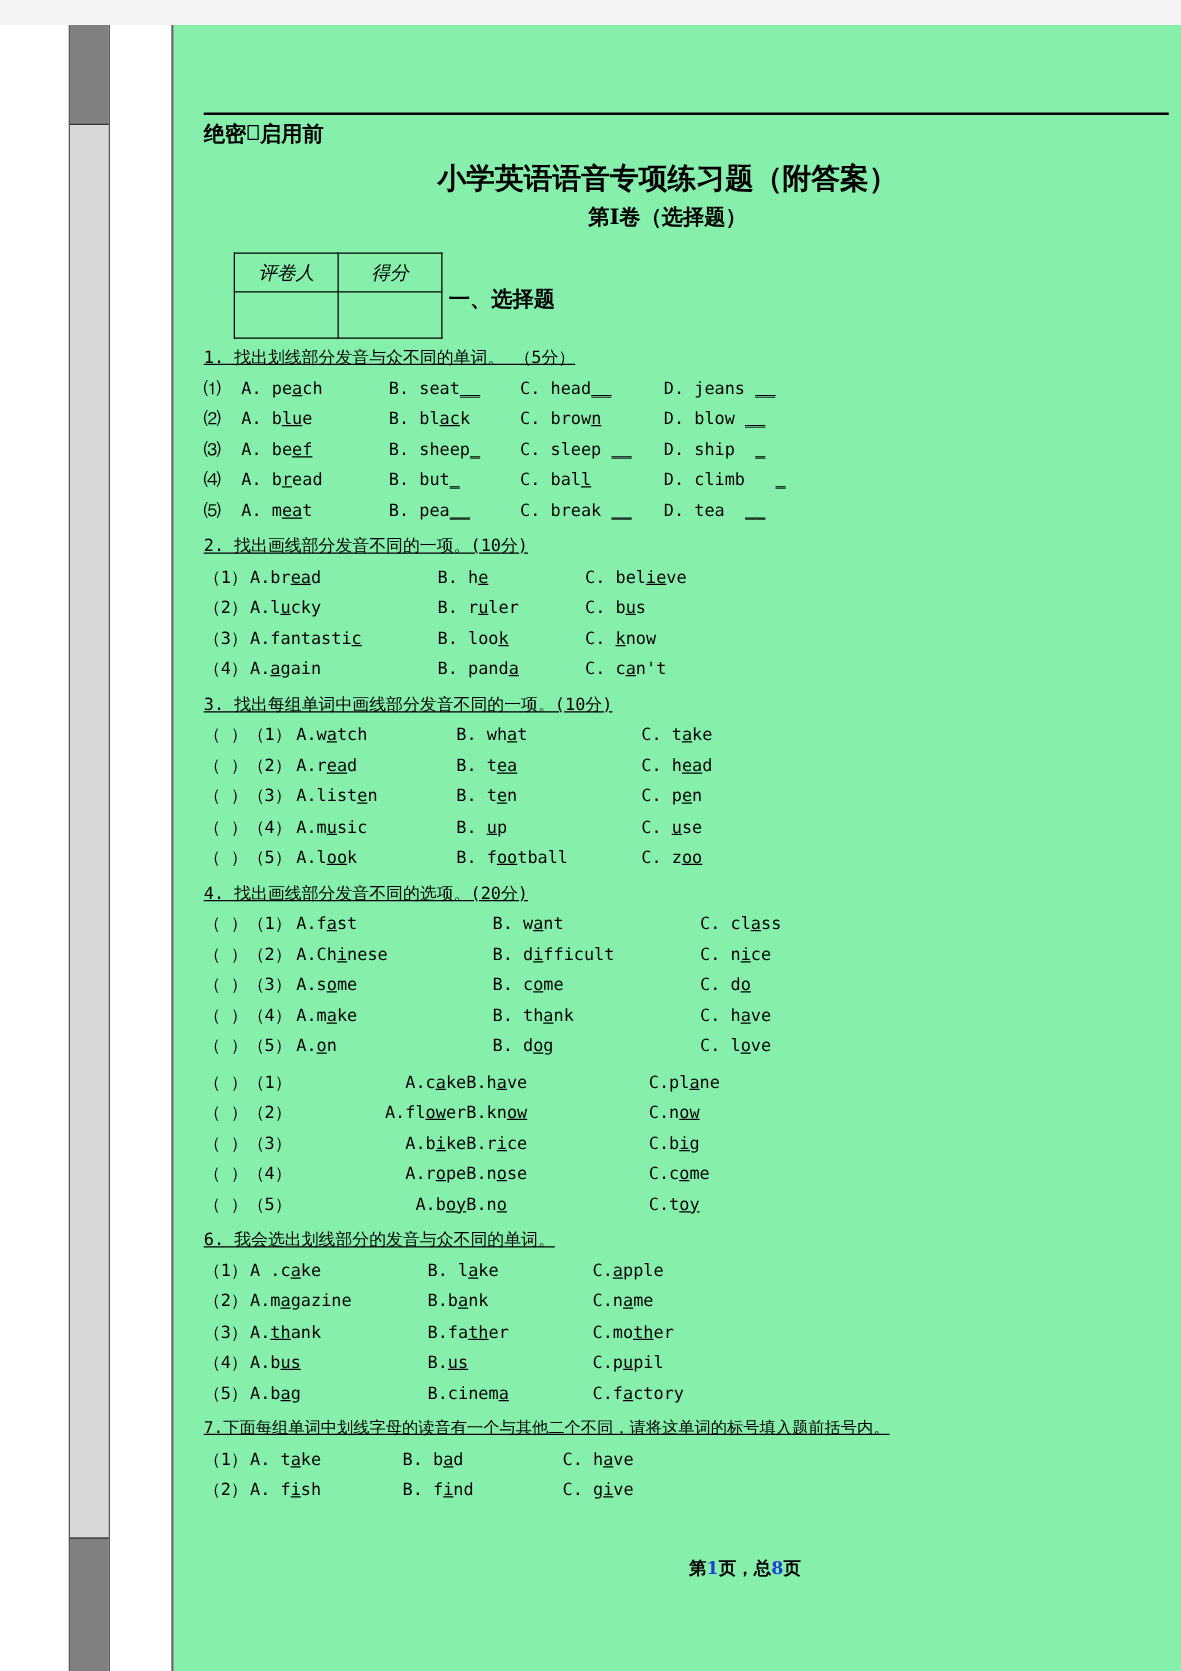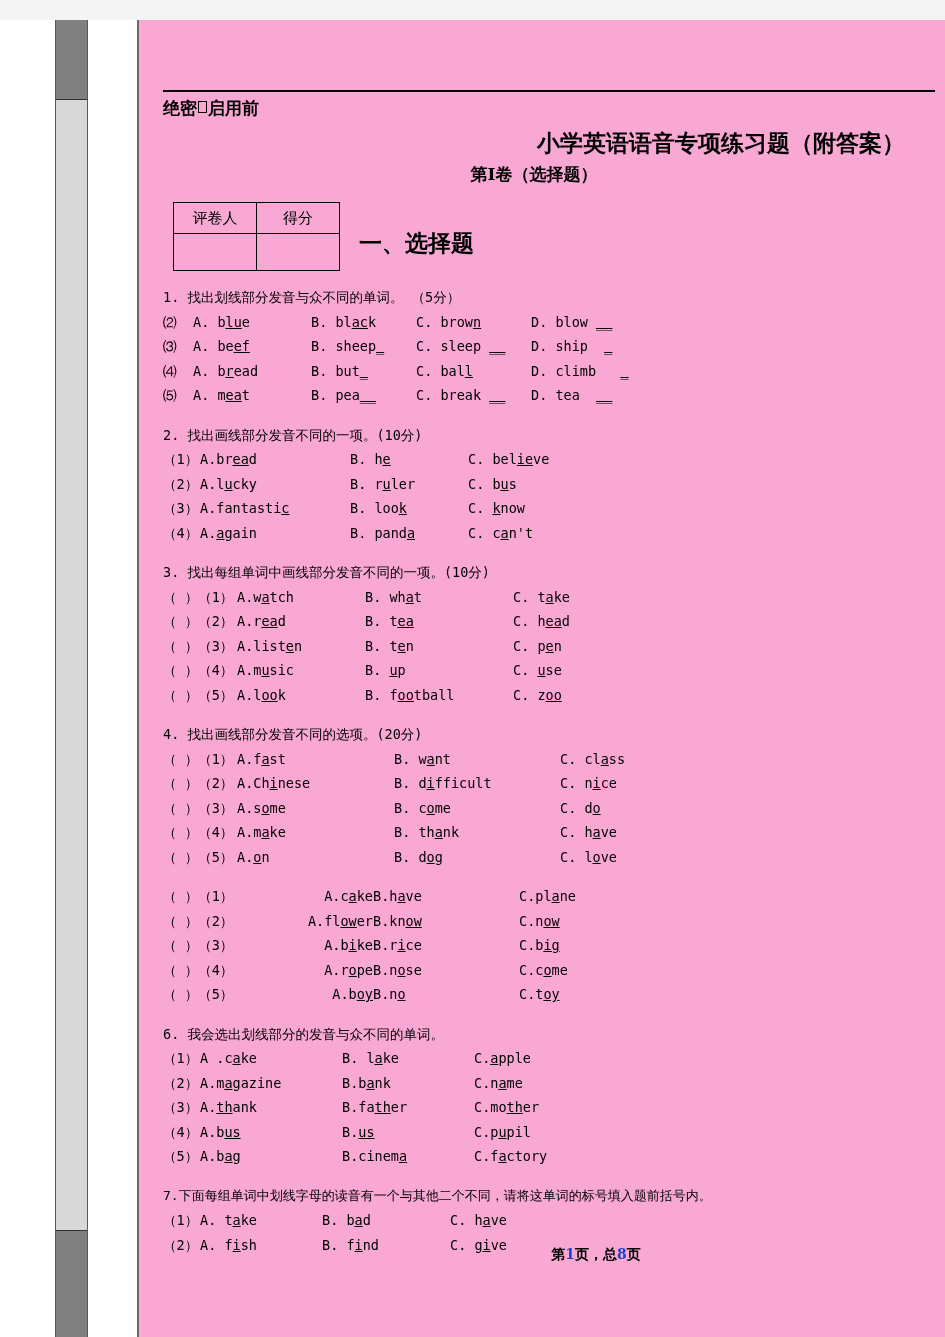--- a/index.html
+++ b/index.html
@@ -52,21 +52,21 @@
     left: 137px; top: 20px;
     width: 2px; height: 1317px;
     background: #6a6a6a;
   }
 
   
   #page {
     position: absolute;
     left: 139px; top: 20px;
     width: 806px; height: 1317px;
-    background: #f9a8d4;
+    background: #86efac;
   }
 
   .doc-inner {
     position: absolute;
     left: 24px;
     top: 70px;
     width: 772px;
   }
 
   .top-rule {
@@ -89,22 +89,22 @@
   .tofu {
     display: inline-block;
     width: 9px; height: 12px;
     border: 1px solid #000;
     vertical-align: 1px;
     margin: 0 1px;
     box-sizing: border-box;
   }
 
   .doc-title {
-    text-align: right;
-    font-family: Liberation Sans, sans-serif;
+    text-align: center;
+    font-family: Liberation Serif, serif;
     font-weight: bold;
     font-size: 23px;
     line-height: 34px;
     margin: 6px 0 0 0;
     padding-right: 30px;
     color: #000;
   }
   .doc-subtitle {
     text-align: center;
     font-family: "DejaVu Serif", serif;
@@ -117,47 +117,48 @@
   }
 
   
   .score-row {
     position: relative;
     margin-top: 14px;
     height: 68px;
   }
   table.score-table {
     border-collapse: collapse;
-    margin-left: 10px;
+    margin-left: 24px;
     table-layout: fixed;
+    font-style: italic;
   }
   table.score-table td {
     border: 1px solid #000;
     width: 80px;
     height: 28px;
     text-align: center;
     vertical-align: middle;
     font-family: "DejaVu Serif", serif;
     font-size: 15px;
     color: #000;
   }
   table.score-table td.blank { height: 34px; }
 
   .section-title {
     position: absolute;
     left: 196px;
     top: 26px;
     font-family: "DejaVu Serif", serif;
     font-weight: bold;
-    font-size: 23px;
-    color: #000;
-  }
-
-  
-  .q-block { margin-top: 15px; }
+    font-size: 17px;
+    color: #000;
+  }
+
+  
+  .q-block { margin-top: 4px; text-decoration: underline; }
 
   .q-head {
     font-family: "DejaVu Sans Mono", monospace;
     font-size: 13.5px;
     line-height: 24.5px;
     color: #000;
     white-space: nowrap;
   }
   .q-head.wide { font-size: 13px; }
 
@@ -257,20 +258,21 @@
           <td class="blank"></td>
         </tr>
       </tbody>
         </table>
       <div class="section-title">一、选择题</div>
     </div>
 
     <div id="questions">
         <div class="q-block g1">
           <div class="q-head">1. 找出划线部分发音与众不同的单词。 （5分）</div>
+          <div class="opt-line"><span class="opt lead">⑴</span><span class="opt c1">A. pe<u>a</u>ch</span><span class="opt c2">B. seat<u>__</u></span><span class="opt c3">C. head<u>__</u></span><span class="opt">D. jeans <u>__</u></span></div>
           <div class="opt-line"><span class="opt lead">⑵</span><span class="opt c1">A. b<u>lu</u>e</span><span class="opt c2">B. bl<u>ac</u>k</span><span class="opt c3">C. brow<u>n</u></span><span class="opt">D. blow <u>__</u></span></div>
           <div class="opt-line"><span class="opt lead">⑶</span><span class="opt c1">A. be<u>ef</u></span><span class="opt c2">B. sheep<u>_</u></span><span class="opt c3">C. sleep <u>__</u></span><span class="opt">D. ship  <u>_</u></span></div>
           <div class="opt-line"><span class="opt lead">⑷</span><span class="opt c1">A. b<u>r</u>ead</span><span class="opt c2">B. but<u>_</u></span><span class="opt c3">C. bal<u>l</u></span><span class="opt">D. climb   <u>_</u></span></div>
           <div class="opt-line"><span class="opt lead">⑸</span><span class="opt c1">A. m<u>ea</u>t</span><span class="opt c2">B. pea<u>__</u></span><span class="opt c3">C. break <u>__</u></span><span class="opt">D. tea  <u>__</u></span></div>
         </div>
         <div class="q-block g2">
           <div class="q-head">2. 找出画线部分发音不同的一项。(10分)</div>
           <div class="opt-line"><span class="opt lead">（1）</span><span class="opt c1">A.br<u>ea</u>d</span><span class="opt c2">B. h<u>e</u></span><span class="opt">C. bel<u>ie</u>ve</span></div>
           <div class="opt-line"><span class="opt lead">（2）</span><span class="opt c1">A.l<u>u</u>cky</span><span class="opt c2">B. r<u>u</u>ler</span><span class="opt">C. b<u>u</u>s</span></div>
           <div class="opt-line"><span class="opt lead">（3）</span><span class="opt c1">A.fantasti<u>c</u></span><span class="opt c2">B. loo<u>k</u></span><span class="opt">C. <u>k</u>now</span></div>

